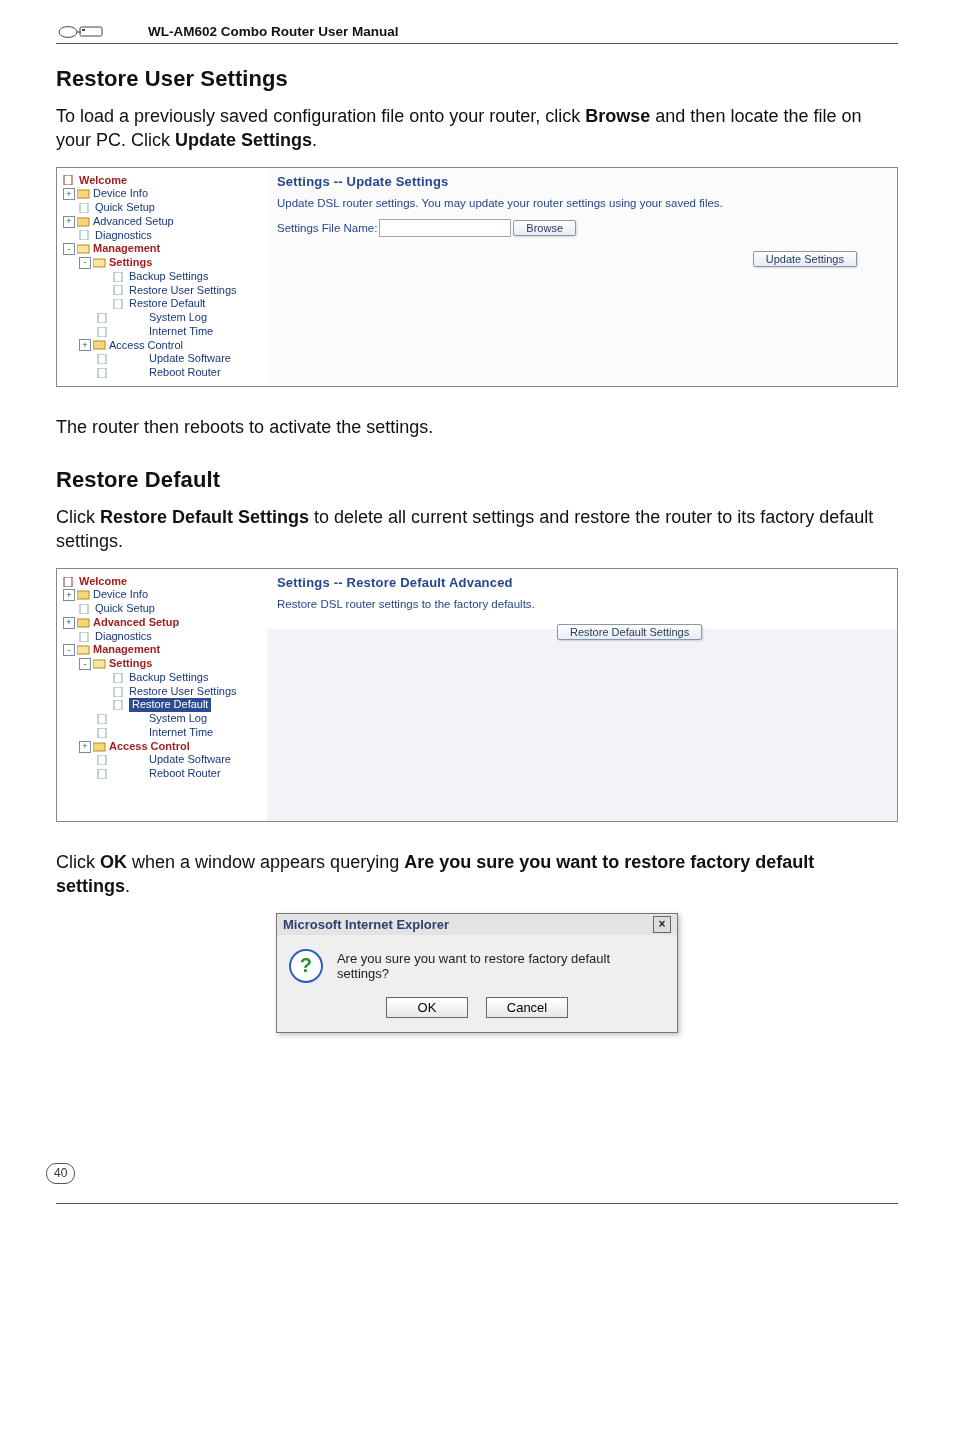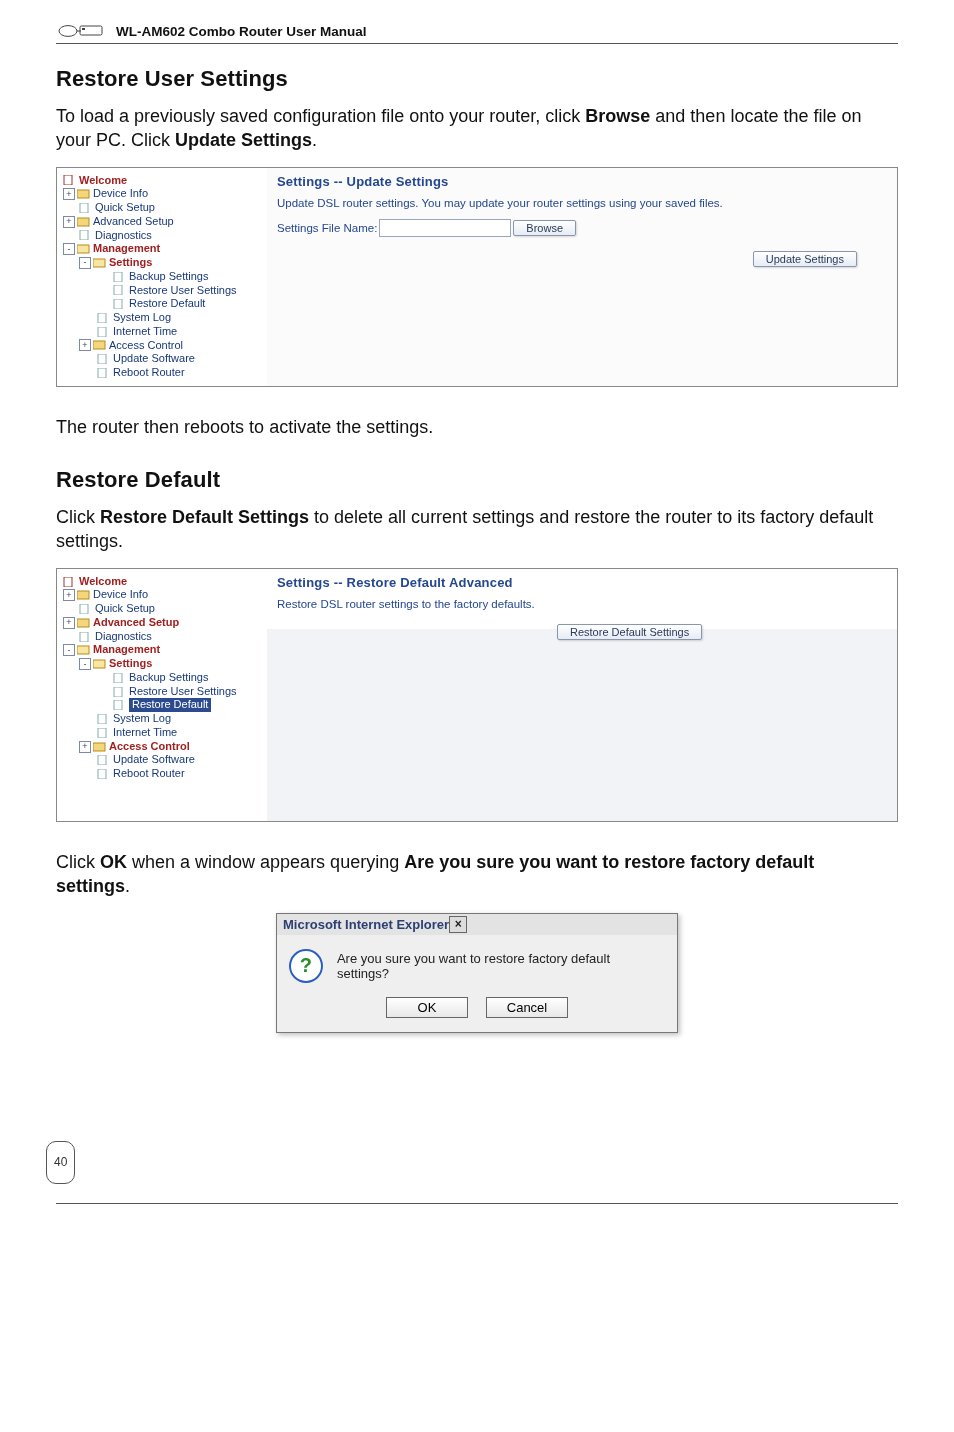--- a/index.html
+++ b/index.html
@@ -1,61 +1,61 @@
 <!DOCTYPE html>
 <html><head>
   <meta charset="utf-8">
   <style>
     body { margin:0; padding:0; font-family: Arial, Helvetica, sans-serif; background:#fff; width:954px; }
     .page { padding: 20px 56px 0 56px; position:relative; }
     .top-header { border-bottom:1px solid #555; margin-bottom:22px; }
-    .top-header-inner { display:flex; padding:4px 2px 4px 2px; }
+    .top-header-inner { display:flex; align-items:center; padding:4px 2px 4px 2px;gap:32px; }
     .router-ico { width:48px; height:14px; margin-right:10px; display:inline-flex; align-items:center; }
     .top-title { font-size:13.5px; font-weight:bold; color:#111; }
 
     .h2 { font-size:22px; font-weight:bold; color:#111; margin:0 0 12px 0; letter-spacing:.1px; }
     .body-text { font-size:18px; line-height:1.35; color:#111; margin:0 12px 14px 0; }
     .body-text b { font-weight:bold; }
 
     .screenshot-box { border:1px solid #888; margin:6px 0 28px 0; background:#fbfbfb; }
     .sshot-flex { display:flex; }
     .nav-col { width:210px; background:#fff; padding:6px 0 6px 0; font-size:11px; line-height:1.25; color:#18387a; }
     .nav-row { display:flex; align-items:center; padding:0 0 0 4px; white-space:nowrap; }
     .nav-row.lvl1 { padding-left:6px; }
     .nav-row.lvl2 { padding-left:22px; }
-    .nav-row.lvl3 { padding-left:40px; }
+    .nav-row.lvl3 { padding-left:40px;gap:36px; }
     .nav-row.lvl4 { padding-left:56px; }
     .exp { width:10px; height:10px; border:1px solid #7a8aa8; margin-right:2px; display:flex; align-items:center; justify-content:center; font-size:9px; color:#3a4a6f; background:#fff; line-height:1; }
     .fld { width:13px; height:10px; margin-right:3px; display:inline-block; }
     .fld svg { display:block; }
     .red { color:#a21f1f; font-weight:bold; }
     .nav-text { display:inline-block; }
     .nav-sel { background:#2b4b8e; color:#fff; padding:0 3px; }
 
     .content-col { flex:1; padding:6px 10px; }
     .panel-title { font-size:13px; font-weight:bold; color:#24478f; margin:0 0 8px 0; letter-spacing:.2px; }
     .panel-desc { font-size:11.5px; color:#24478f; margin:0 0 10px 0; }
     .form-row { display:flex; align-items:center; gap:2px; font-size:11.5px; color:#24478f; }
     .tb-input { width:130px; height:16px; border:1px solid #9aa7bf; background:#fff; }
     .gbtn { font-size:11px; padding:1px 12px; border:1px solid #8a96ab; background:linear-gradient(#fff,#e6ecf5); color:#2a3a58; border-radius:2px; box-shadow:1px 1px 2px rgba(0,0,0,.15); cursor:pointer; }
     .right-area { display:flex; justify-content:flex-end; margin-top:14px; padding-right:30px; }
     .ss2 .content-col { background:linear-gradient(#fff 0 60px, #f1f3f7 60px 100%); }
     .ss2 .right-area { justify-content:flex-start; padding:0 0 0 280px; }
 
     .ie-dialog { width:400px; margin:4px auto 0 auto; border:1px solid #777; background:#efefef; box-shadow:2px 2px 5px rgba(0,0,0,.25); }
-    .ie-title { display:flex; align-items:center; padding:2px 6px; font-size:13px; font-weight:bold; color:#2d3e72; background:#e3e3e3; }
+    .ie-title { display:flex; align-items:center; justify-content:space-between; padding:2px 6px; font-size:13px; font-weight:bold; color:#2d3e72; background:#e3e3e3; }
     .ie-close { width:16px; height:15px; border:1px solid #666; display:flex; align-items:center; justify-content:center; background:#ddd; font-size:12px; font-weight:bold; color:#222; cursor:pointer; }
     .ie-body { display:flex; align-items:center; padding:14px 12px 6px 12px; gap:14px; }
     .q-icon { width:30px; height:30px; border-radius:50%; background:#fff; border:2px solid #2a5ec4; display:flex; align-items:center; justify-content:center; }
     .q-glyph { font-size:20px; font-weight:bold; color:#2a8e2a; }
     .ie-btns { display:flex; justify-content:center; gap:18px; padding:8px 0 14px 0; }
     .ie-btn { width:82px; padding:2px 0; border:1px solid #666; background:linear-gradient(#fff,#e8e8e8); font-size:13px; cursor:pointer; }
 
     .page-num { position:absolute; left:46px; bottom:20px; }
-    .pn-pill { border:1px solid #555; border-radius:10px; padding:12px 7px; font-size:12px; color:#333; display:inline-block; line-height:17px; }
+    .pn-pill { border:1px solid #555; border-radius:10px; padding:1px 7px; font-size:12px; color:#333; display:inline-block; line-height:17px; }
     .pad-bottom { height:170px; }
   </style>
 </head>
 <body>
 
 <div class="page">
 
   <div class="top-header">
     <div class="top-header-inner">
       <span class="router-ico">

